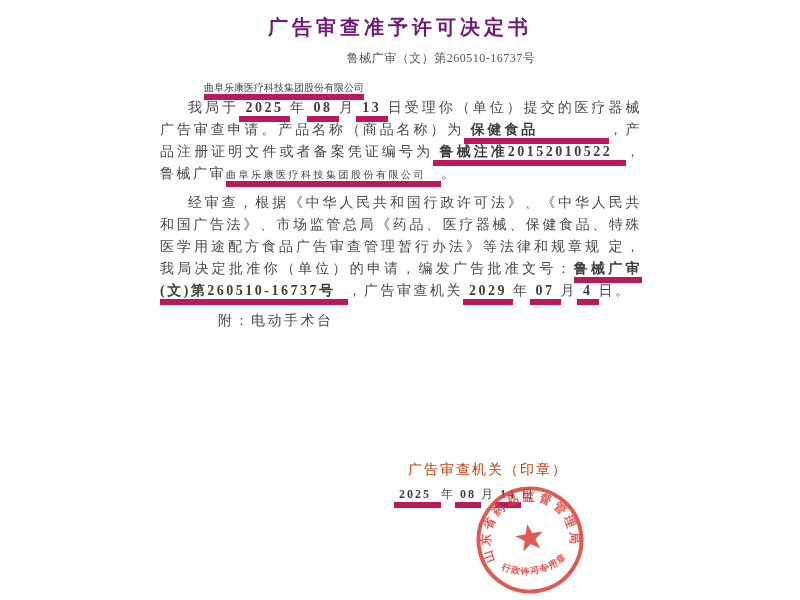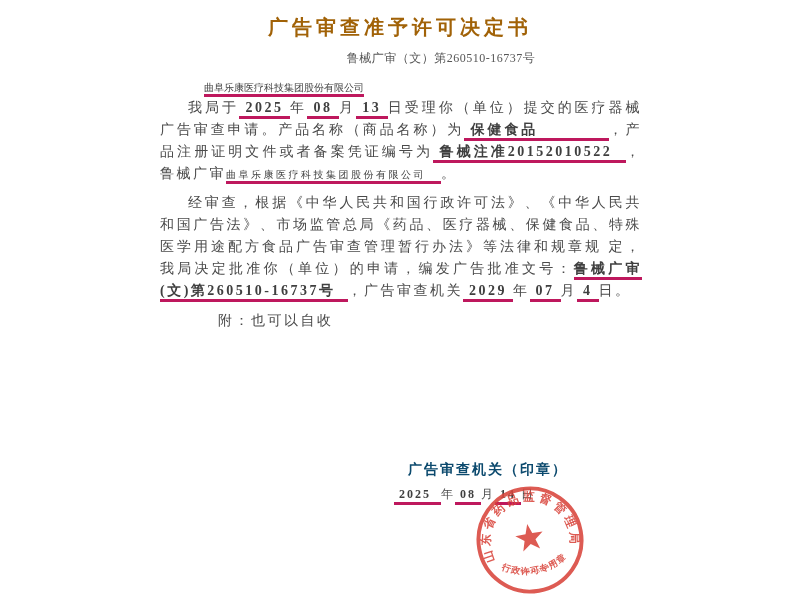--- a/index.html
+++ b/index.html
@@ -4,46 +4,46 @@
 <style>
   html, body { margin:0; padding:0; background:#ffffff; }
   .page {
     position:relative; width:800px; height:600px; background:#ffffff;
     font-family:"Liberation Serif","DejaVu Serif",serif;
     color:#474747; overflow:hidden;
   }
   .title {
     position:absolute; top:14px; left:0; width:100%; margin:0;
     text-align:center; font-size:20px; font-weight:bold;
-    letter-spacing:4px; color:#a16207;
+    letter-spacing:4px; color:#701a75;
   }
   .doc-number {
     position:absolute; top:50px; left:0; width:100%;
     text-align:center; font-size:12px; letter-spacing:0.5px;
     color:#565656; transform:translateX(41px);
   }
   .recipient {
     position:absolute; top:81px; left:204px;
     font-size:10px; color:#555555;
   }
   .body {
     position:absolute; top:97px; left:160px; width:482px;
     font-size:14px; line-height:22px; letter-spacing:2.5px;
     text-align:justify; color:#4a4a4a;
   }
   .para { margin:0 0 6px 0; text-indent:2em; }
   .para.attachment { margin-left:30px; margin-top:8px; }
   .u {
-    border-bottom:3px solid #be185d; padding-bottom:1px;
+    border-bottom:6px solid #be185d; padding-bottom:1px;
     white-space:pre-wrap; font-weight:bold; color:#3f3f3f;
   }
   .s { font-size:10px; font-weight:normal; }
   .sign-block {
     position:absolute; top:461px; left:408px;
-    font-size:14px; letter-spacing:2px; color:#0c4a6e;font-weight:bold;
+    font-size:14px; letter-spacing:2px; color:#c2410c;
   }
   .date-line {
     position:absolute; top:486px; left:394px;
     font-size:12px; letter-spacing:2px; color:#4a4a4a;
   }
   .seal {
     position:absolute; left:474px; top:484px;
     width:112px; height:112px;
     transform:rotate(-10deg); opacity:0.88; z-index:5;
     pointer-events:none;
@@ -57,21 +57,21 @@
 
   <h1 class="title">广告审查准予许可决定书</h1>
 
   <div class="doc-number">鲁械广审（文）第260510-16737号</div>
 
   <div class="recipient"><span class="u s">曲阜乐康医疗科技集团股份有限公司</span></div>
 
   <div class="body">
       <p class="para"><span>我局于</span><span class="u"> 2025 </span><span>年</span><span class="u"> 08 </span><span>月</span><span class="u"> 13 </span><span>日受理你（单位）提交的医疗器械广告审查申请。产品名称（商品名称）为</span><span class="u"> 保健食品           </span><span>，产品注册证明文件或者备案凭证编号为</span><span class="u"> 鲁械注准20152010522  </span><span>，鲁械广审</span><span class="u s">曲阜乐康医疗科技集团股份有限公司   </span><span>。</span></p>
       <p class="para"><span>经审查，根据《中华人民共和国行政许可法》、《中华人民共和国广告法》、市场监管总局《药品、医疗器械、保健食品、特殊医学用途配方食品广告审查管理暂行办法》等法律和规章规 定，我局决定批准你（单位）的申请，编发广告批准文号：</span><span class="u">鲁械广审(文)第260510-16737号  </span><span>，广告审查机关</span><span class="u"> 2029 </span><span>年</span><span class="u"> 07 </span><span>月</span><span class="u"> 4 </span><span>日。</span></p>
-      <p class="para attachment"><span>附：也可以自收</span></p>
+      <p class="para attachment"><span>附：电动手术台</span></p>
     </div>
 
   <div class="sign-block">
     <span>广告审查机关（印章）</span>
   </div>
 
   <div class="date-line"><span class="u"> 2025  </span><span>年</span><span class="u"> 08 </span><span>月</span><span class="u"> 14 </span><span>日</span></div>
 
   <svg class="seal" viewBox="0 0 200 200" aria-hidden="true" style="color: rgb(217, 69, 60);">
     <defs>

